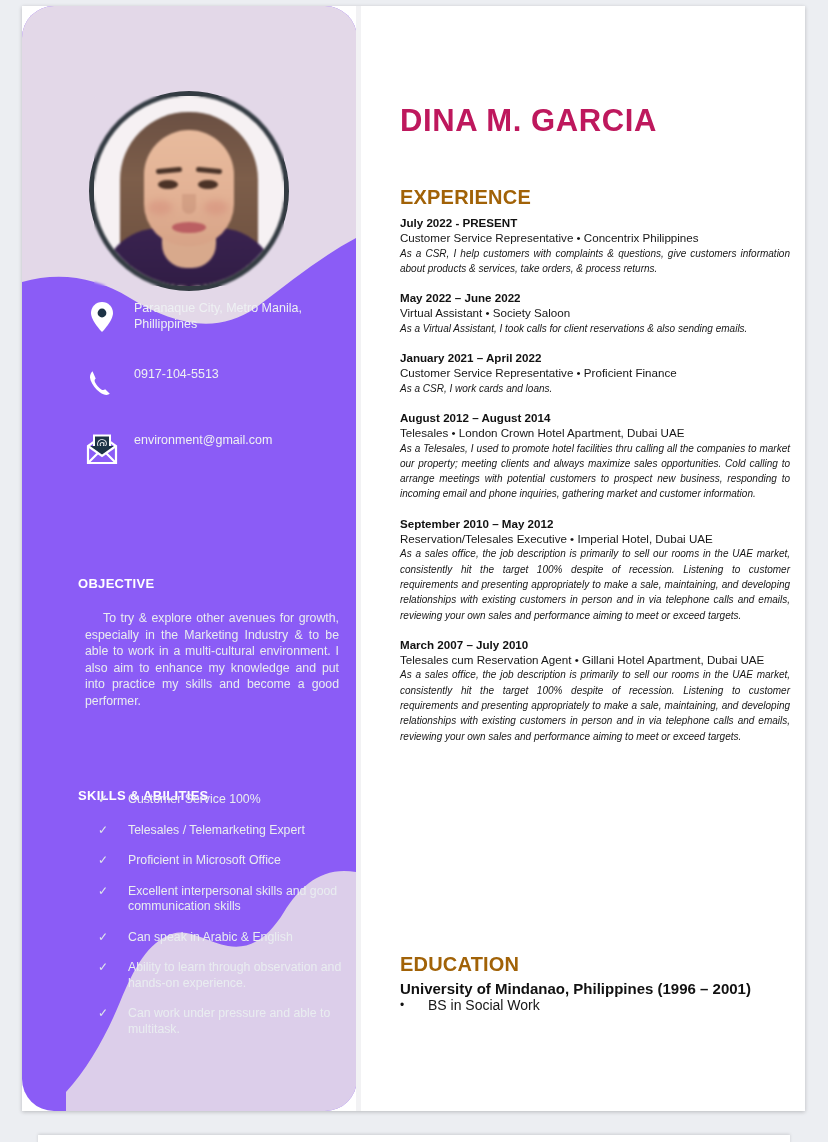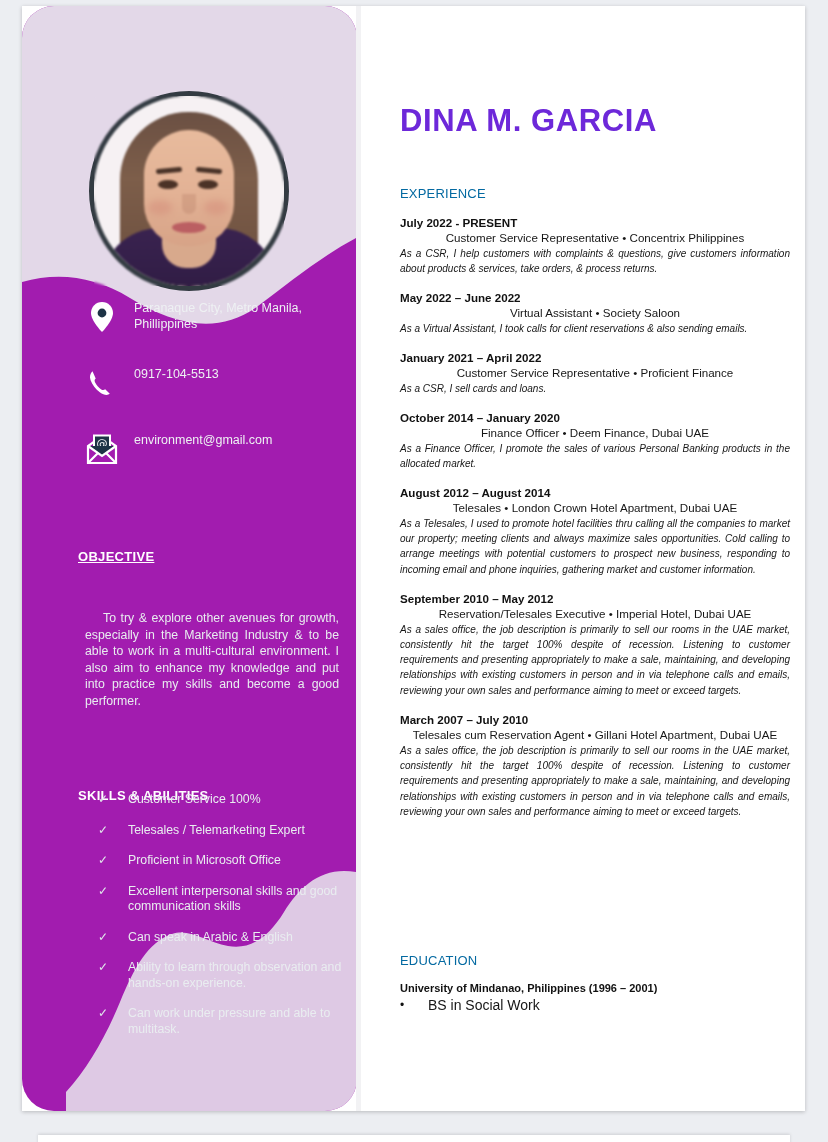--- a/index.html
+++ b/index.html
@@ -33,21 +33,21 @@
     box-shadow: 0 -1px 3px rgba(0,0,0,0.13);
   }
 
   
   .sidebar {
     position: absolute;
     left: 0;
     top: 0;
     width: 335px;
     height: 1105px;
-    background: #a21caf;
+    background: #8b5cf6;
     overflow: hidden;
     border-radius: 32px;
   }
   .sidebar-gap {
     position: absolute;
     left: 334px;
     top: 0;
     width: 5px;
     height: 1105px;
     background: #f2f2f4;
@@ -134,21 +134,21 @@
   .contact-text {
     color: #eef1f3; font-size: 12.5px; line-height: 16px;
     padding-left: 12px; padding-top: 2px;
   }
 
   
   .side-h {
     position: absolute; left: 56px;
     color: #ffffff; font-size: 13px; font-weight: bold; letter-spacing: 0.3px;
   }
-  #objective-heading { top: 543px; text-decoration: underline; }
+  #objective-heading { top: 570px; }
   #skills-heading    { top: 740px; margin-top: 42px; }
 
   .objective-text {
     position: absolute; left: 56px; top: 604px; width: 254px;
     color: #e9edf0; font-size: 12.3px; line-height: 16.6px;
     text-align: justify; text-indent: 18px; margin-left: 7px;
   }
 
   .skills-list { position: absolute; left: 76px; top: 786px; width: 248px; }
   .skill-item { display: flex; align-items: flex-start; margin-bottom: 15px; }
@@ -159,40 +159,40 @@
     padding-left: 14px; color: #e9edf0; font-size: 12.3px; line-height: 15.5px;
   }
 
   
   .main {
     position: absolute; left: 339px; top: 0;
     width: 444px; height: 1105px; background: #ffffff;
   }
   .name {
     position: absolute; left: 39px; top: 97px;
-    font-size: 31px; font-weight: bold; letter-spacing: 0.6px; color: #6d28d9;
+    font-size: 31px; font-weight: bold; letter-spacing: 0.6px; color: #be185d;
   }
   .sec-h {
     position: absolute; left: 39px;
-    color: #0369a1; font-size: 13px; font-weight: normal; letter-spacing: 0.2px;
+    color: #a16207; font-size: 20px; font-weight: bold; letter-spacing: 0.2px;
   }
   #experience-heading { top: 180px; }
 
   .jobs { position: absolute; left: 39px; top: 209px; width: 390px; }
   .job { margin-bottom: 14px; }
   .job-date { font-size: 11.6px; font-weight: bold; color: #111; line-height: 15.3px; }
-  .job-title { font-size: 11.6px; color: #161616; line-height: 15.3px; text-align: center; }
+  .job-title { font-size: 11.6px; color: #161616; line-height: 15.3px; }
   .job-desc {
     font-size: 10px; font-style: italic; color: #161616;
     line-height: 15.3px; text-align: justify;
   }
 
   #education-heading { top: 947px; text-align: center; }
   .edu { position: absolute; left: 39px; top: 975px; width: 390px; }
-  .edu-school { font-size: 11px; font-weight: bold; color: #111; line-height: 15.5px; }
+  .edu-school { font-size: 15px; font-weight: bold; color: #111; line-height: 15.5px; }
   .edu-degree-row { display: flex; align-items: flex-start; margin-top: 1px; }
   .edu-bullet { width: 10px; min-width: 10px; font-size: 12px; line-height: 15.5px; color: #111; }
   .edu-degree { padding-left: 18px; font-size: 14px; color: #161616; line-height: 15.5px; }
 </style>
 </head>
 <body>
 
 <div class="page">
 
   <div class="sidebar">
@@ -315,26 +315,21 @@
           <div class="job-desc">As a CSR, I help customers with complaints &amp; questions, give customers information about products &amp; services, take orders, &amp; process returns.</div>
         </div>
         <div class="job">
           <div class="job-date">May 2022 – June 2022</div>
           <div class="job-title">Virtual Assistant • Society Saloon</div>
           <div class="job-desc">As a Virtual Assistant, I took calls for client reservations &amp; also sending emails.</div>
         </div>
         <div class="job">
           <div class="job-date">January 2021 – April 2022</div>
           <div class="job-title">Customer Service Representative • Proficient Finance</div>
-          <div class="job-desc">As a CSR, I sell cards and loans.</div>
-        </div>
-        <div class="job">
-          <div class="job-date">October 2014 – January 2020</div>
-          <div class="job-title">Finance Officer • Deem Finance, Dubai UAE</div>
-          <div class="job-desc">As a Finance Officer, I promote the sales of various Personal Banking products in the allocated market.</div>
+          <div class="job-desc">As a CSR, I work cards and loans.</div>
         </div>
         <div class="job">
           <div class="job-date">August 2012 – August 2014</div>
           <div class="job-title">Telesales • London Crown Hotel Apartment, Dubai UAE</div>
           <div class="job-desc">As a Telesales, I used to promote hotel facilities thru calling all the companies to market our property; meeting clients and always maximize sales opportunities.  Cold calling to arrange meetings with potential customers to prospect new business, responding to incoming email and phone inquiries, gathering market and customer information.</div>
         </div>
         <div class="job">
           <div class="job-date">September 2010 – May 2012</div>
           <div class="job-title">Reservation/Telesales Executive • Imperial Hotel, Dubai UAE</div>
           <div class="job-desc">As a sales office, the job description is primarily to sell our rooms in the UAE market, consistently hit the target 100% despite of recession. Listening to customer requirements and presenting appropriately to make a sale, maintaining, and developing relationships with existing customers in person and in via telephone calls and emails, reviewing your own sales and performance aiming to meet or exceed targets.</div>

